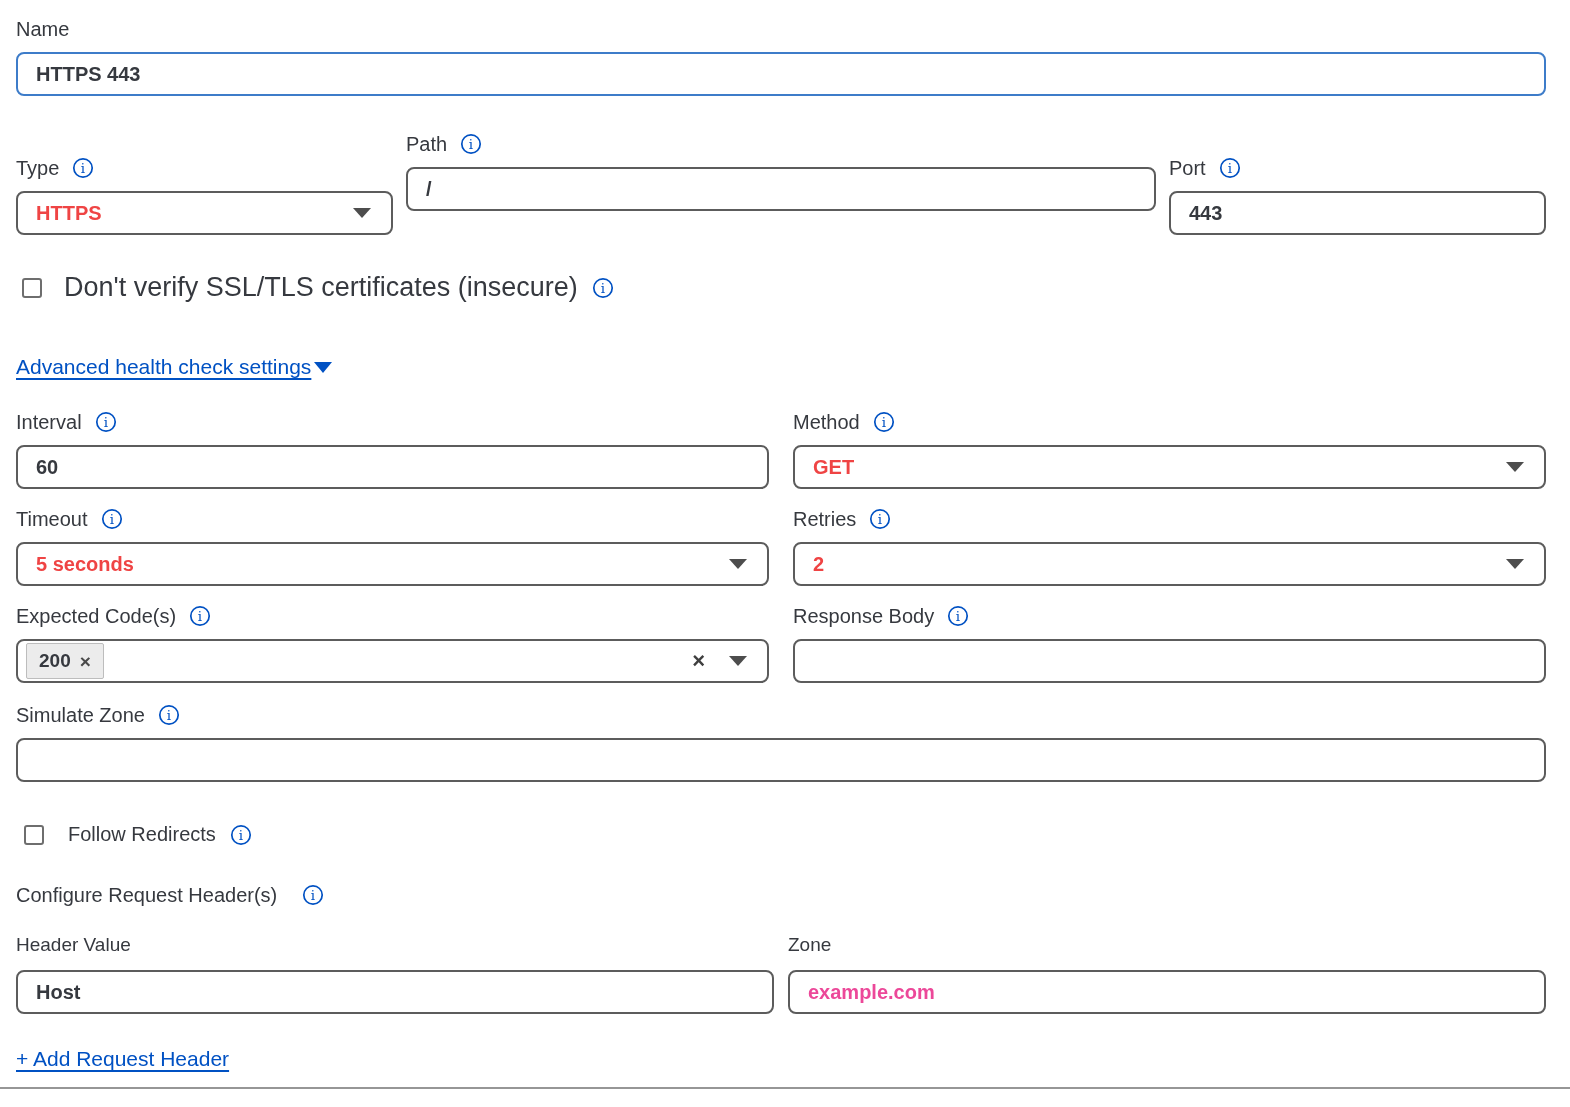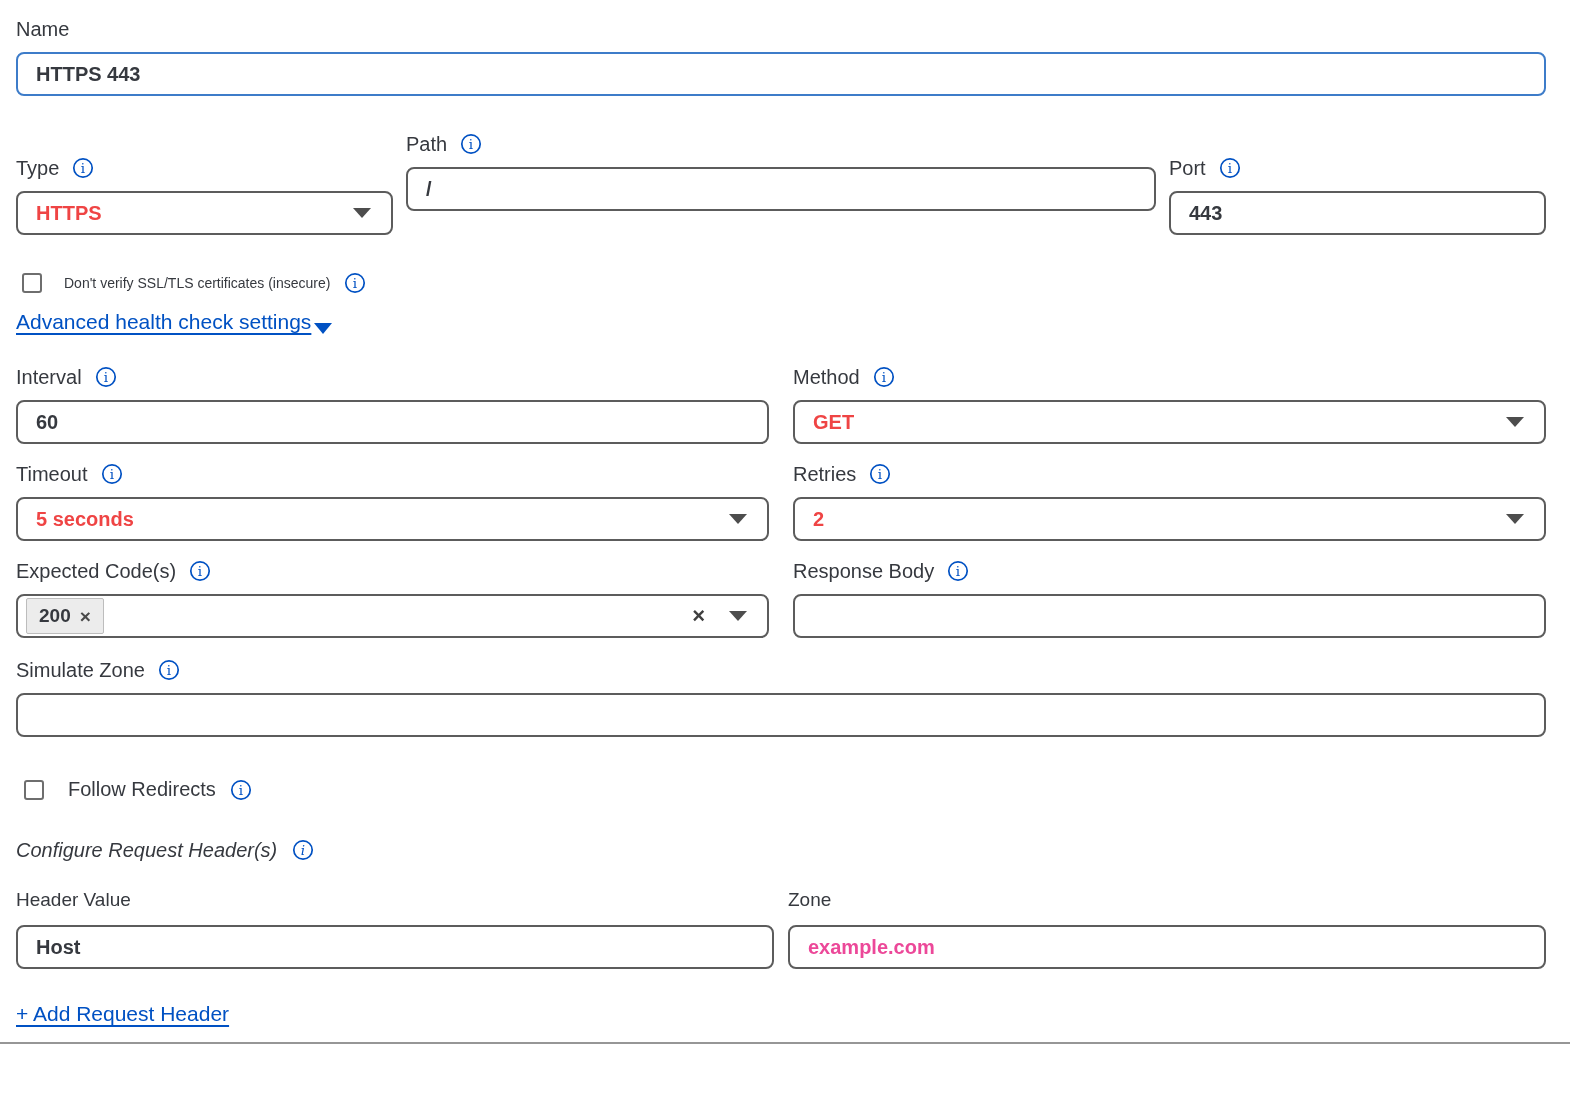--- a/index.html
+++ b/index.html
@@ -63,26 +63,26 @@
   .checkbox {
     appearance:none; -webkit-appearance:none;
     width:20px; height:20px;
     border:2px solid #6e6e6e;
     border-radius:3px;
     background:#fff;
     margin:0;
     cursor:pointer;
     flex:0 0 auto;
   }
-  .checkbox-row .cb-label { font-size:14px; color:#36393f; }
+  .checkbox-row .cb-label { font-size:27px; color:#36393f; }
   .gap-22 { margin-left:22px; }
   .gap-24 { margin-left:24px; }
   .ml-12 { margin-left:14px; }
 
-  .link-row { margin-top:16px; display:flex; align-items:flex-end; }
+  .link-row { margin-top:52px; display:flex; align-items:center; }
   .blue-link {
     color:#0051c3;
     font-size:21px;
     text-decoration:underline;
     text-underline-offset:4px;
     cursor:pointer;
   }
   .blue-caret {
     width:0; height:0;
     border-left:9px solid transparent;
@@ -115,21 +115,21 @@
   }
   .tag-x { font-size:19px; color:#4a4a4a; cursor:pointer; line-height:1; }
   .field-controls {
     position:absolute;
     right:20px; top:0; bottom:0;
     display:flex; align-items:center; gap:24px;
   }
   .clear-x { font-size:22px; color:#3f3f3f; cursor:pointer; line-height:1; }
 
   .full-cell { margin-top:2px; }
-  .section-heading-row { display:flex; align-items:center; gap:15px; margin-top:36px; height:26px;font-style:italic; }
+  .section-heading-row { display:flex; align-items:center; gap:25px; margin-top:36px; height:26px; }
   .section-heading { font-size:20px; color:#36393f; }
 
   .hdr-grid { display:grid; grid-template-columns:1fr 1fr; column-gap:14px; margin-top:26px; }
   .hdr-label { font-size:19px; color:#36393f; margin-bottom:12px; height:24px; }
   .muted-value { color:#ec4899; }
 
   .add-link-row { margin-top:33px; }
   .divider {
     border:none;
     border-top:2px solid #969696;

